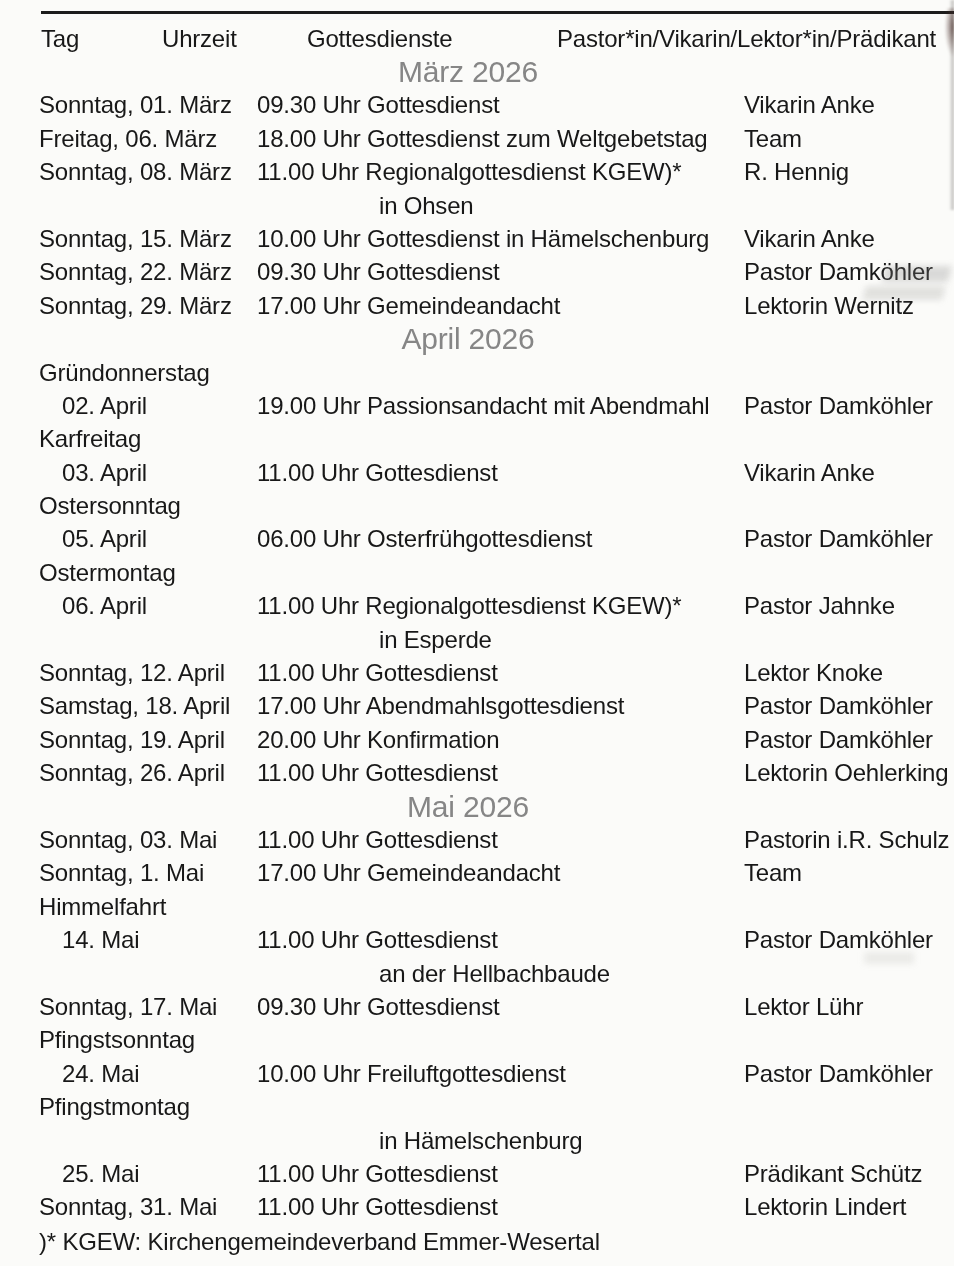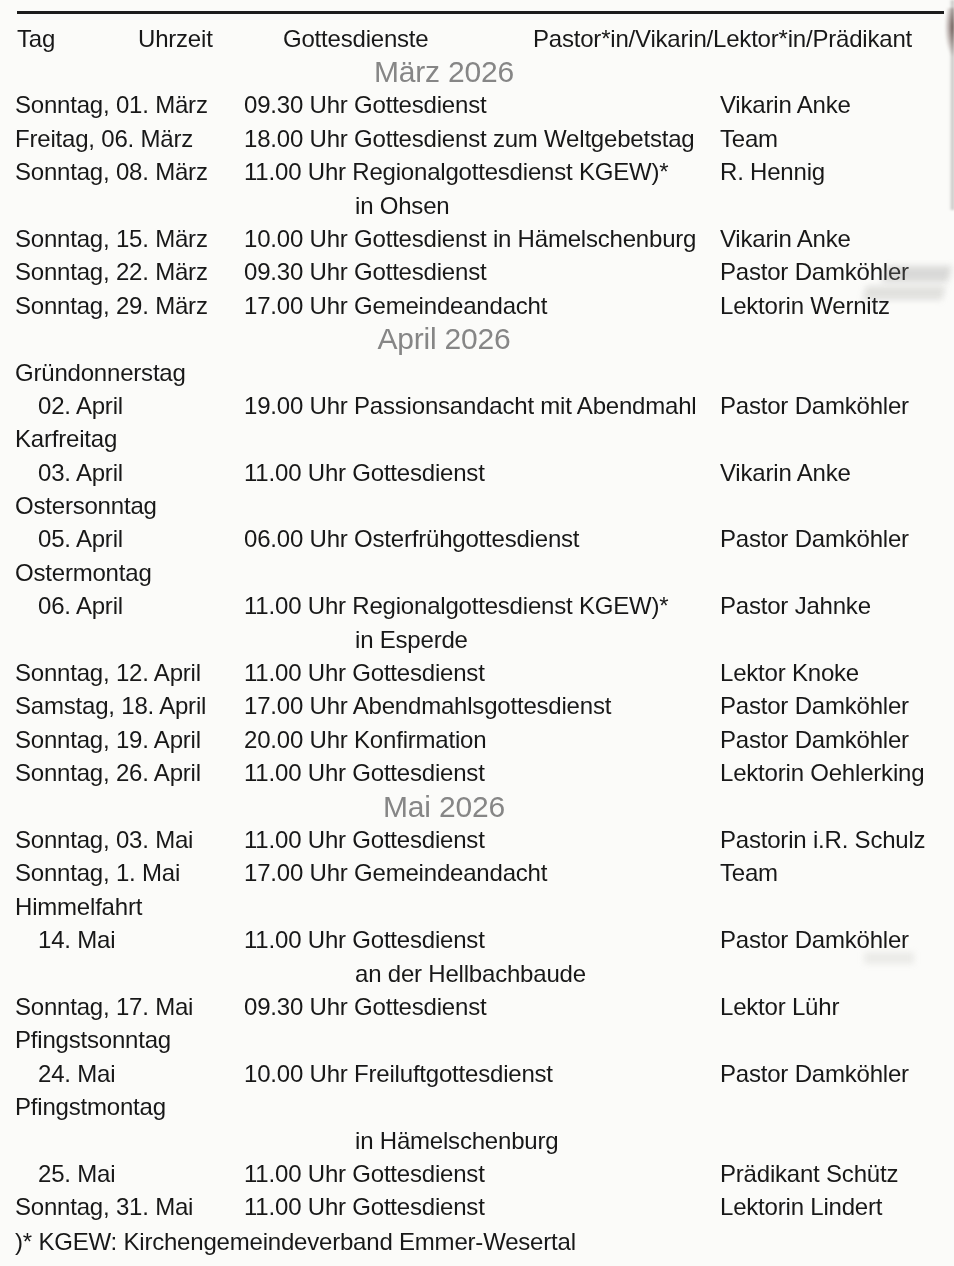--- a/index.html
+++ b/index.html
@@ -5,21 +5,21 @@
   html,body{margin:0;padding:0;}
   body{
     width:954px;height:1266px;
     background:#fbfbf9;
     font-family:"Liberation Sans", sans-serif;
     color:#181818;
     position:relative;
     overflow:hidden;
     letter-spacing:-0.2px;
   }
-  .page{position:absolute;inset:0;}
+  .page{position:absolute;inset:0;margin-left:24px;}
   
   .top-rule{
     position:absolute;left:17px;top:11px;width:927px;height:3px;
     background:#1c1c1c;
   }
   
   .table-header{
     position:absolute;top:22px;left:0;width:954px;height:33px;
     font-size:24px;line-height:33px;white-space:nowrap;
   }
@@ -38,21 +38,21 @@
     text-align:center;
     transform:translateX(12px);
     font-size:30px;
     color:#868686;
     white-space:nowrap;
   }
   .row{position:relative;height:33.4px;line-height:33.4px;white-space:nowrap;}
   .cell{position:absolute;top:0;}
   .cell-day{left:15px;}
   .row.indent .cell-day{left:38px;}
-  .cell-service{left:244px;}
+  .cell-service{left:233px;}
   .row.continuation .cell-service{left:355px;}
   .cell-person{left:720px;}
   
   .footnote{
     position:absolute;left:15px;top:1228px;
     font-size:24px;line-height:28px;white-space:nowrap;
   }
   
   .artifact{position:absolute;pointer-events:none;}
   .edge-smear-top-right{

